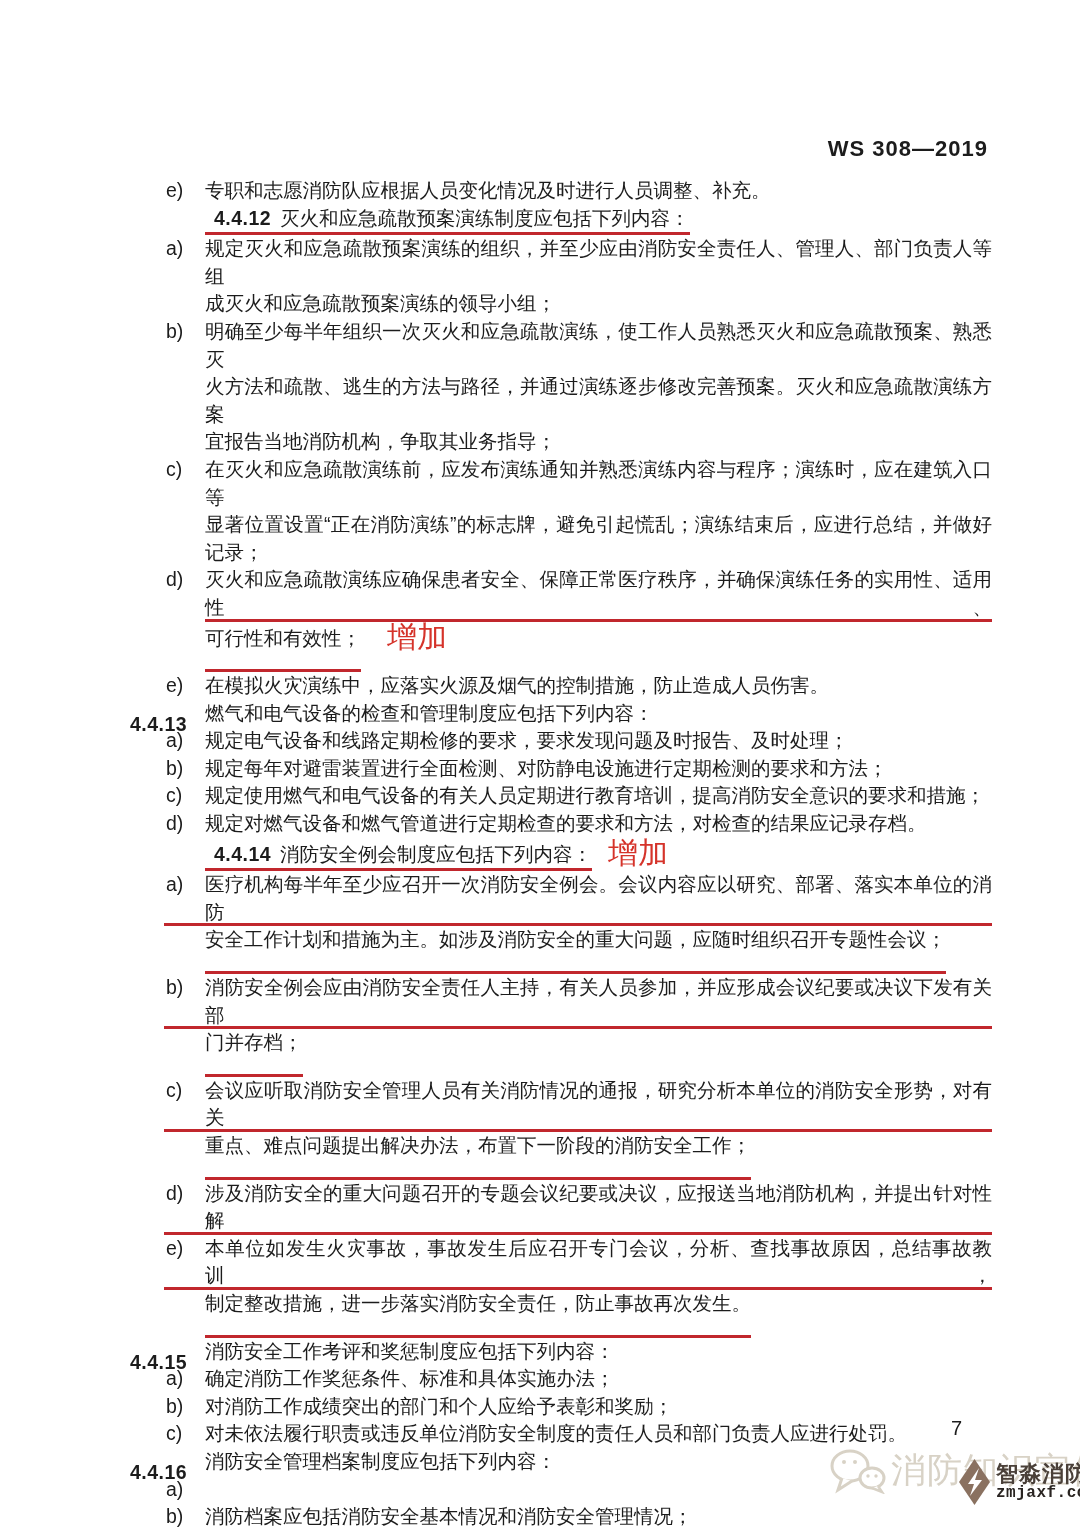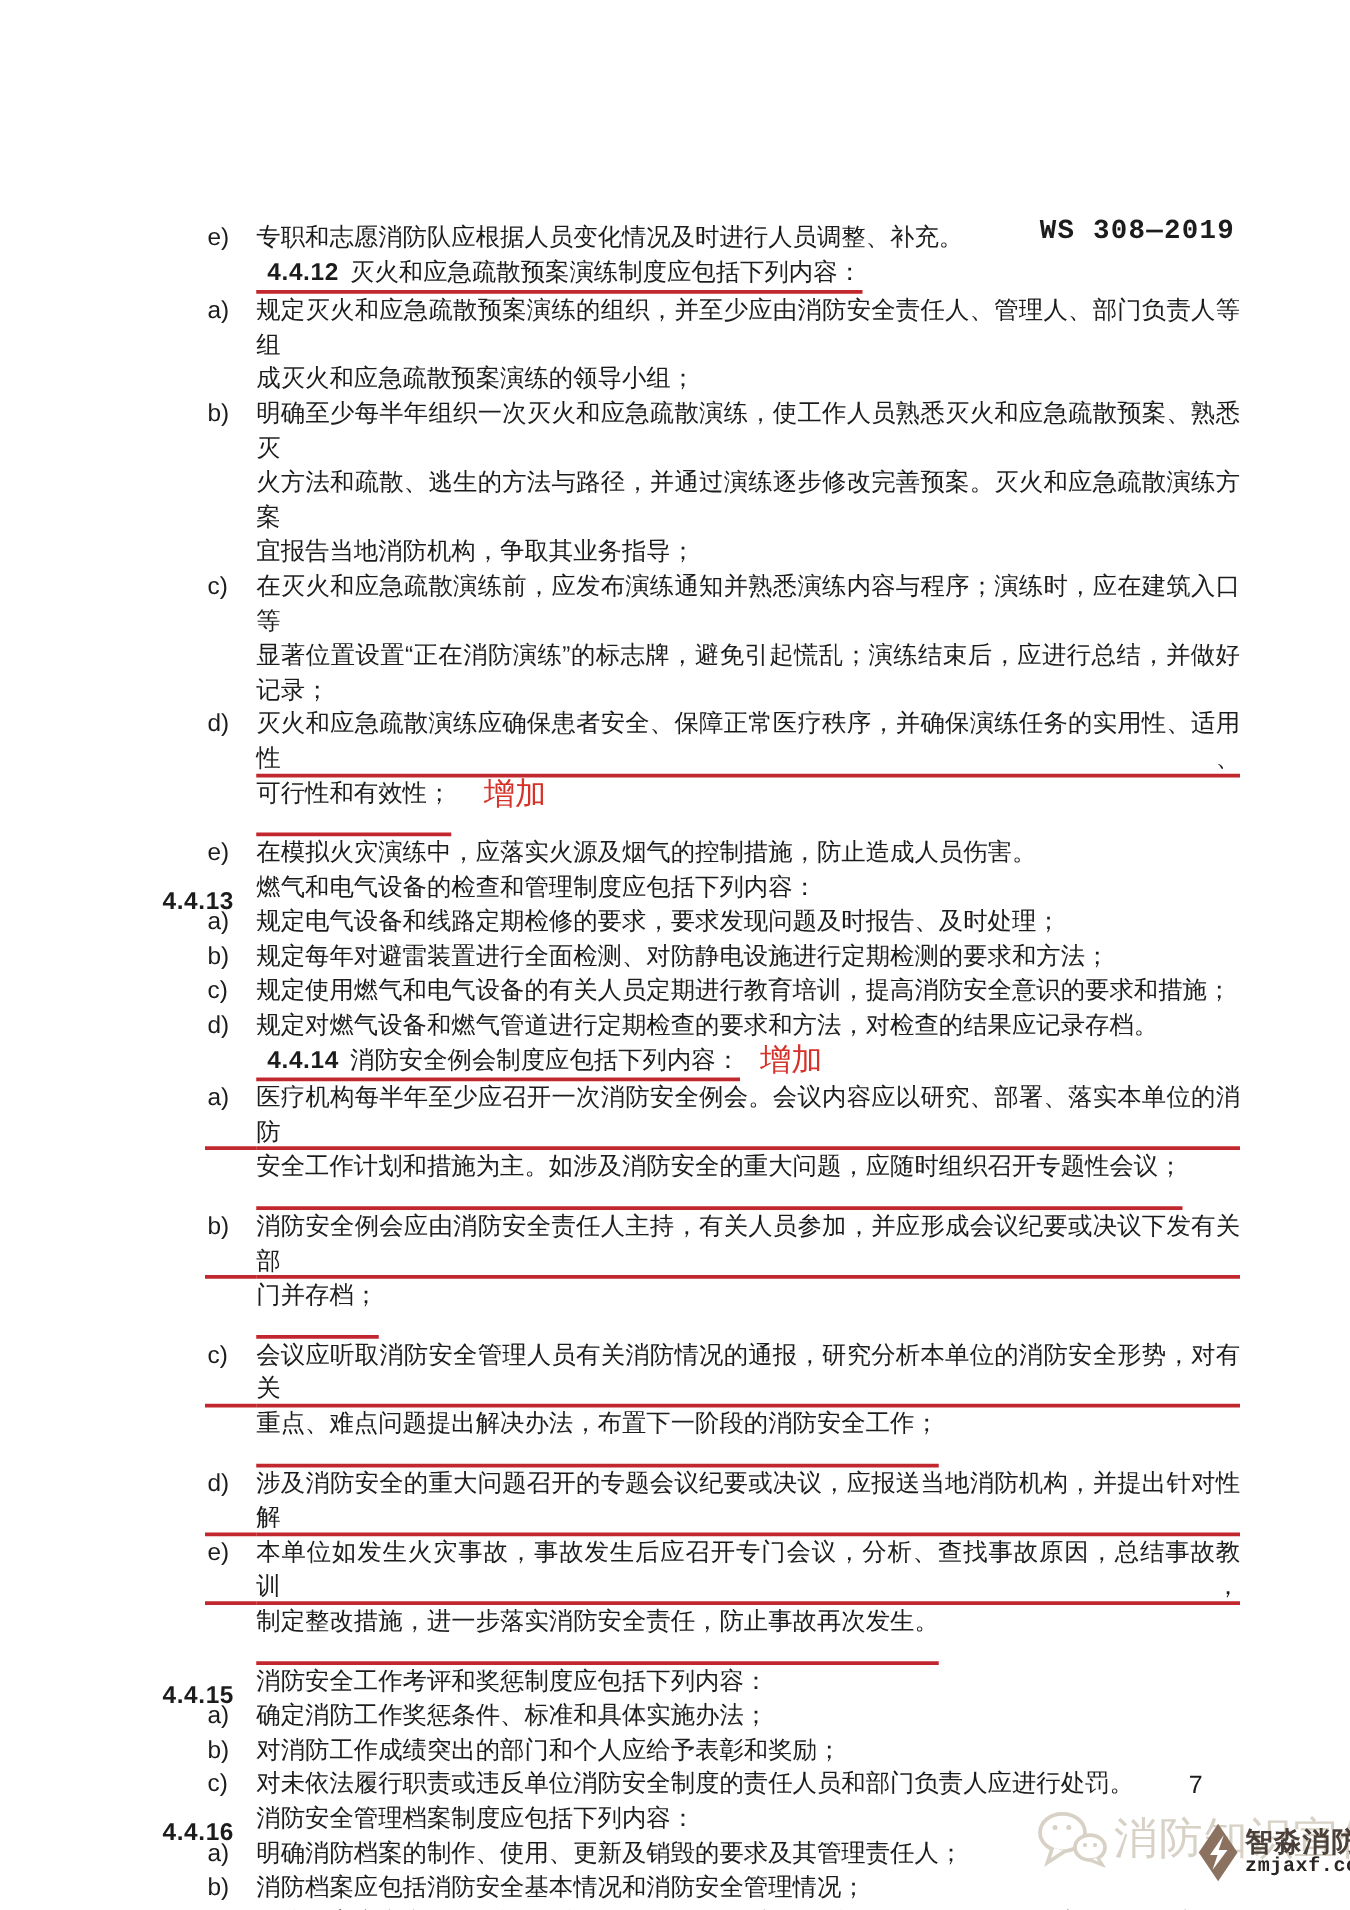--- a/index.html
+++ b/index.html
@@ -11,22 +11,21 @@
   }
   html,body{margin:0;padding:0;}
   body{
     width:1080px;height:1528px;background:#ffffff;position:relative;
     font-family:"Liberation Sans",sans-serif;color:var(--ink);
     overflow:hidden;
   }
   .doc-code{
     position:absolute;top:136px;right:92px;
     font-size:22px;font-weight:700;letter-spacing:1px;
-    font-family:Liberation Mono, monospace;
-    margin-top:36px;
+    font-family:Liberation Sans, sans-serif;
   }
   .content{
     position:absolute;left:130px;top:177px;width:862px;
   }
   .line{
     position:relative;font-size:19.5px;line-height:27.6px;min-height:27.6px;
   }
   .t-item,.t-cont,.t-section{padding-left:75px;}
   .num{
     position:absolute;left:0;top:11px;font-weight:700;letter-spacing:.5px;
@@ -44,21 +43,21 @@
   .uhead{
     display:inline-block;padding-bottom:3px;
     background:linear-gradient(var(--red),var(--red)) left bottom/100% 3px no-repeat;
   }
   .num-in{
     display:inline-block;width:75px;font-weight:700;letter-spacing:.5px;
     font-family:"Liberation Sans",sans-serif;
     text-align:center;
   }
   .ann{
-    color:var(--ann);font-size:25px;margin-left:26px;line-height:1;
+    color:var(--ann);font-size:30px;margin-left:26px;line-height:1;
     font-family:Liberation Serif, serif;vertical-align:-2px;white-space:nowrap;
   }
   .t-section .ann{margin-left:16px;}
   .page-number{
     position:absolute;left:951px;top:1417px;font-size:20px;color:var(--ink);
   }
   .watermark{
     position:absolute;left:830px;top:1447px;display:flex;align-items:flex-end;gap:5px;
     color:var(--wm);font-size:35px;letter-spacing:1px;white-space:nowrap;
   }
@@ -137,21 +136,21 @@
     <div class="line t-item j u-row">
       <span class="mk">e)</span>
       <span class="txt">本单位如发生火灾事故，事故发生后应召开专门会议，分析、查找事故原因，总结事故教训，</span>
     </div>
     <div class="line t-cont u-text"><span class="txt">制定整改措施，进一步落实消防安全责任，防止事故再次发生。</span></div>
     <div class="line t-section"><span class="num">4.4.15</span><span class="txt">消防安全工作考评和奖惩制度应包括下列内容：</span></div>
     <div class="line t-item"><span class="mk">a)</span><span class="txt">确定消防工作奖惩条件、标准和具体实施办法；</span></div>
     <div class="line t-item"><span class="mk">b)</span><span class="txt">对消防工作成绩突出的部门和个人应给予表彰和奖励；</span></div>
     <div class="line t-item"><span class="mk">c)</span><span class="txt">对未依法履行职责或违反单位消防安全制度的责任人员和部门负责人应进行处罚。</span></div>
     <div class="line t-section"><span class="num">4.4.16</span><span class="txt">消防安全管理档案制度应包括下列内容：</span></div>
-    <div class="line t-item"><span class="mk">a)</span><span class="txt">明确消防档案的制作、使用、更新及销毁的要求及其管理责任人；</span></div>
+    <div class="line t-item"><span class="mk">a)</span></div>
     <div class="line t-item"><span class="mk">b)</span><span class="txt">消防档案应包括消防安全基本情况和消防安全管理情况；</span></div>
     <div class="line t-item"><span class="mk">c)</span><span class="txt">消防档案应详实,全面反映消防工作的基本情况,并附有必要的图表,根据情况变化及时更新；</span></div>
     <div class="line t-item"><span class="mk">d)</span><span class="txt">单位应当规定专人统一保管消防档案。</span></div>
   </div>
 
 <div class="page-number">7</div>
 
 <div class="watermark">
   <svg width="56" height="46" viewBox="0 0 56 46" fill="none">
     <ellipse cx="20" cy="18" rx="18" ry="15" stroke="#d8d2c6" stroke-width="3"></ellipse>

